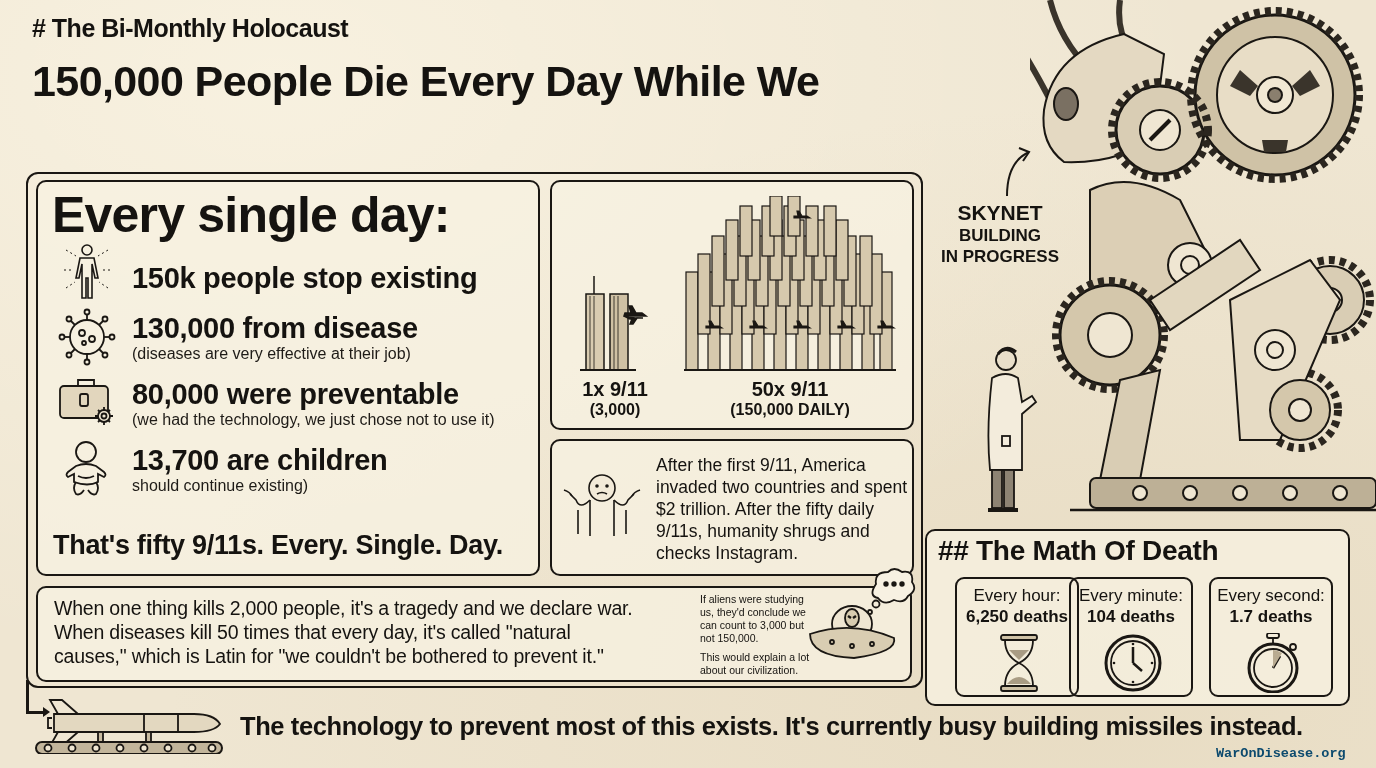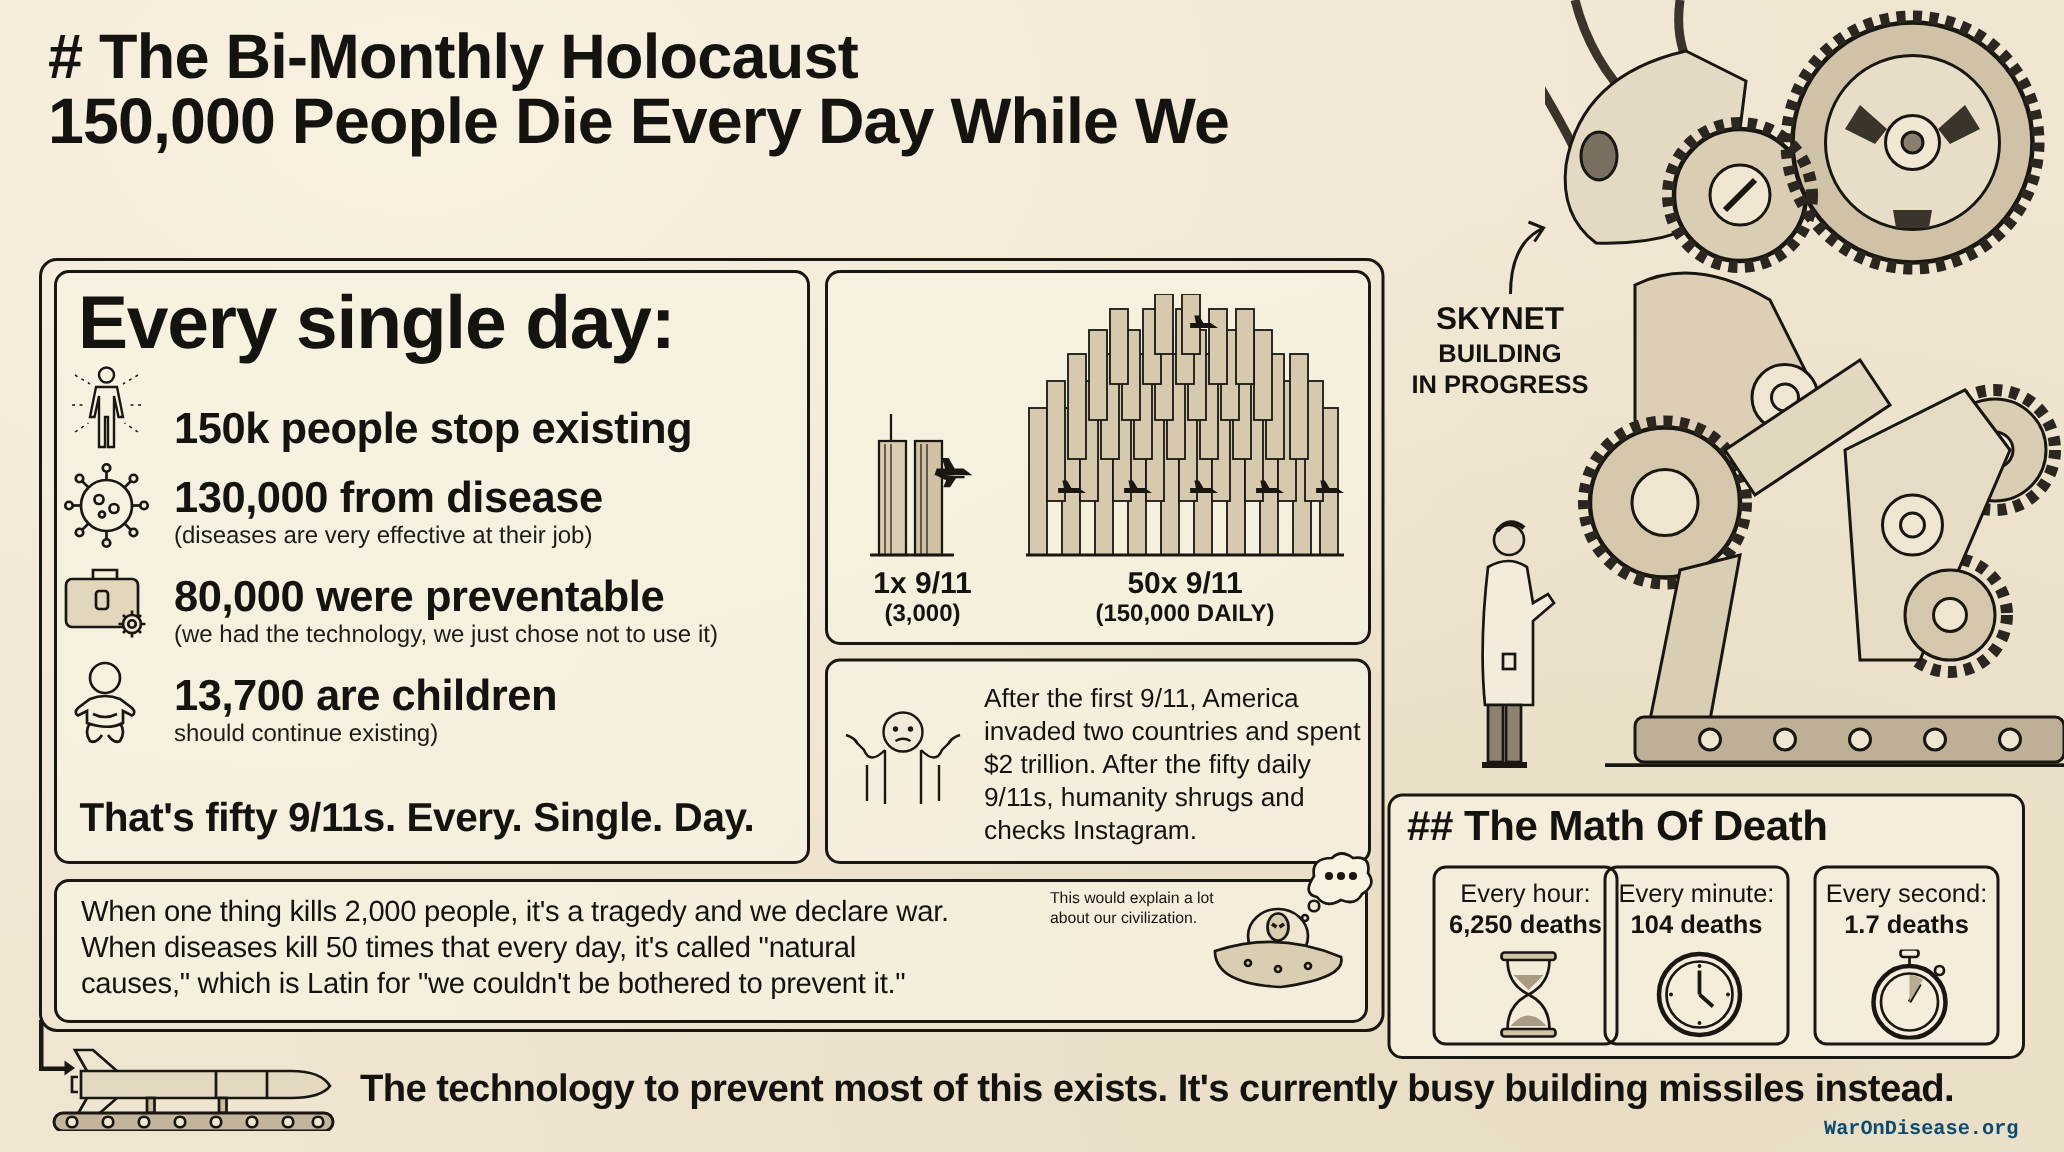--- a/index.html
+++ b/index.html
@@ -9,35 +9,35 @@
     background-image:
       radial-gradient(ellipse at 20% 10%, rgba(255,250,235,0.55), transparent 60%),
       radial-gradient(ellipse at 80% 90%, rgba(210,190,150,0.25), transparent 60%);
     font-family: "Liberation Sans", sans-serif;
     color: #151310;
     position: relative;
   }
   .abs { position: absolute; }
 
   
-  .kicker { left: 32px; top: 14px; font-size: 42px; font-weight: 700; letter-spacing: -0.5px; }
+  .kicker { left: 32px; top: 14px; font-size: 25px; font-weight: 700; letter-spacing: -0.5px; }
   .headline { left: 32px; top: 56px; font-size: 43px; font-weight: 700; line-height: 50px; letter-spacing: -0.6px; width: 900px; }
 
   
   .outer-frame { left: 26px; top: 172px; width: 897px; height: 516px; border: 2.5px solid #1a1713; border-radius: 12px; }
   .frame-tail { left: 26px; top: 680px; width: 2.5px; height: 34px; background: #1a1713; }
   .frame-arrow { left: 26px; top: 711px; width: 20px; height: 2.5px; background: #1a1713; }
   .frame-arrow::after { content: ""; position: absolute; right: -4px; top: -4px; border-left: 7px solid #1a1713; border-top: 5px solid transparent; border-bottom: 5px solid transparent; }
 
   .box { border: 2.5px solid #1a1713; border-radius: 10px; background: rgba(247,241,226,0.75); }
 
   
   .daily-box { left: 36px; top: 180px; width: 504px; height: 396px; }
   .daily-title { left: 52px; top: 186px; font-size: 50px; font-weight: 700; letter-spacing: -0.8px; }
-  .stat-row { left: 40px; width: 480px; display: flex; align-items: flex-end; }
+  .stat-row { left: 56px; width: 480px; display: flex; align-items: center; }
   .stat-icon { width: 62px; height: 62px; flex: 0 0 62px; margin-right: 14px; }
   .stat-main { font-size: 29px; font-weight: 700; line-height: 32px; letter-spacing: -0.3px; }
   .stat-note { font-size: 16px; font-weight: 400; line-height: 20px; color: #1e1b17; }
   .fifty-line { left: 53px; top: 530px; font-size: 27px; font-weight: 700; letter-spacing: -0.3px; }
 
   
   .towers-box { left: 550px; top: 180px; width: 364px; height: 250px; }
   .tower-label { text-align: center; font-size: 20px; font-weight: 700; line-height: 22px; }
   .tower-sub { text-align: center; font-size: 16px; font-weight: 700; line-height: 20px; }
 
@@ -263,20 +263,21 @@
 </div>
 <div class="abs shrug-text">After the first 9/11, America invaded two countries and spent $2 trillion. After the fifty daily 9/11s, humanity shrugs and checks Instagram.</div>
 
 <div class="abs box quote-box"></div>
 <div class="abs quote-text">
   <div>When one thing kills 2,000 people, it's a tragedy and we declare war.</div>
   <div>When diseases kill 50 times that every day, it's called "natural</div>
   <div>causes," which is Latin for "we couldn't be bothered to prevent it."</div>
 </div>
 <div class="abs alien-text">
+  <p>If aliens were studying us, they'd conclude we can count to 3,000 but not 150,000.</p>
   <p>This would explain a lot about our civilization.</p>
 </div>
 <div class="abs" style="left:806px; top:566px;">
   <svg width="112" height="110" viewBox="0 0 112 110" fill="none" stroke="#1a1713" stroke-width="1.8">
     <path d="M70 18 q-2 -12 12 -12 q6 -6 14 0 q12 -2 10 10 q6 8 -4 14 q-4 8 -14 4 q-10 6 -16 -2 q-10 -2 -2 -14 z" fill="#f7f1e2"></path>
     <circle cx="80" cy="18" r="1.8" fill="#1a1713"></circle>
       <circle cx="88" cy="18" r="1.8" fill="#1a1713"></circle>
       <circle cx="96" cy="18" r="1.8" fill="#1a1713"></circle>
     <circle cx="70" cy="38" r="3.5"></circle>
       <circle cx="64" cy="46" r="2"></circle>

